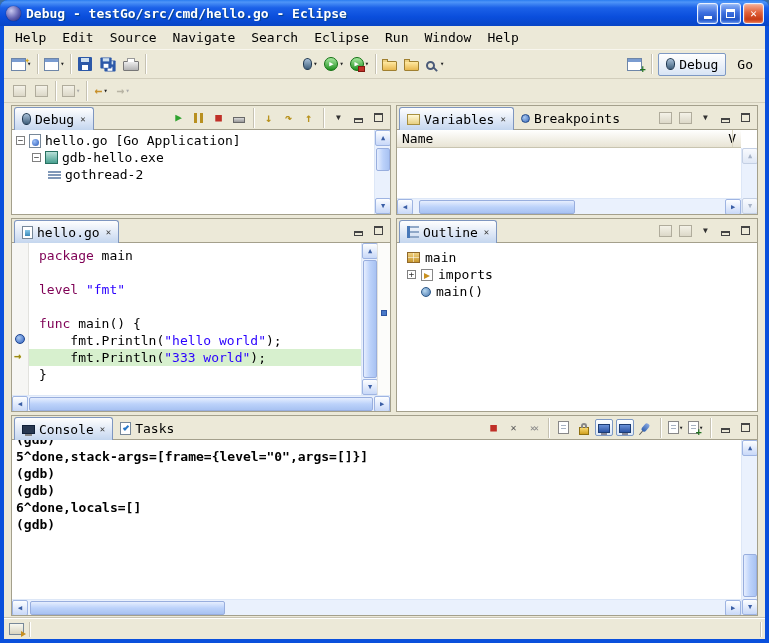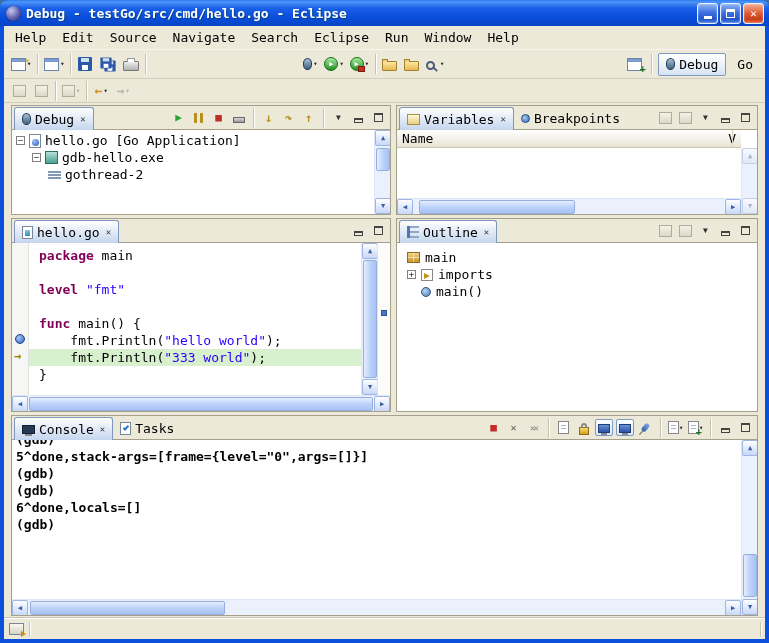--- a/index.html
+++ b/index.html
@@ -153,21 +153,21 @@
 
   
   .edbody { flex:1; display:flex; overflow:hidden; }
   .ruler { width:17px; background:#F6F6F4; border-right:1px solid #E2E2DE; position:relative; flex:none; }
   .marker-bp { position:absolute; left:3px; width:10px; height:10px; border-radius:50%;
     background:radial-gradient(circle at 35% 35%,#A8C8F0,#3060C0); border:1px solid #1C4490; }
   .marker-ip { position:absolute; left:2px; color:#9A8A18; font-weight:bold; font-size:12px; line-height:12px;
     text-shadow:0 0 1px #D8C850; }
   .codearea { flex:1; position:relative; padding-top:4px; overflow:hidden; background:#fff; }
   .code-line { height:17px; line-height:17px; white-space:pre; padding-left:10px; }
-  .code-line .kw { color:#7F0055; font-weight:bold; }
+  .code-line .kw { color:#7F0055; font-weight:normal; }
   .code-line .str { color:#2A00FF; }
   .code-line.current { background:#D7F0CE; }
   .overview { width:13px; background:#FCFCFA; border-left:1px solid #E2E2DE; position:relative; flex:none; }
   .ov-mark { position:absolute; left:3px; width:6px; height:6px; background:#4878C8; border:1px solid #2C54A0; }
   .edv { position:relative; width:16px; flex:none; }
 
   
   .olist { padding:6px 0 0 10px; }
   .orow { height:17px; display:flex; align-items:center; gap:5px; white-space:nowrap; }
   .ico-package { width:13px; height:11px; background:linear-gradient(#F0D080,#C89830); border:1px solid #90682A; position:relative; }

